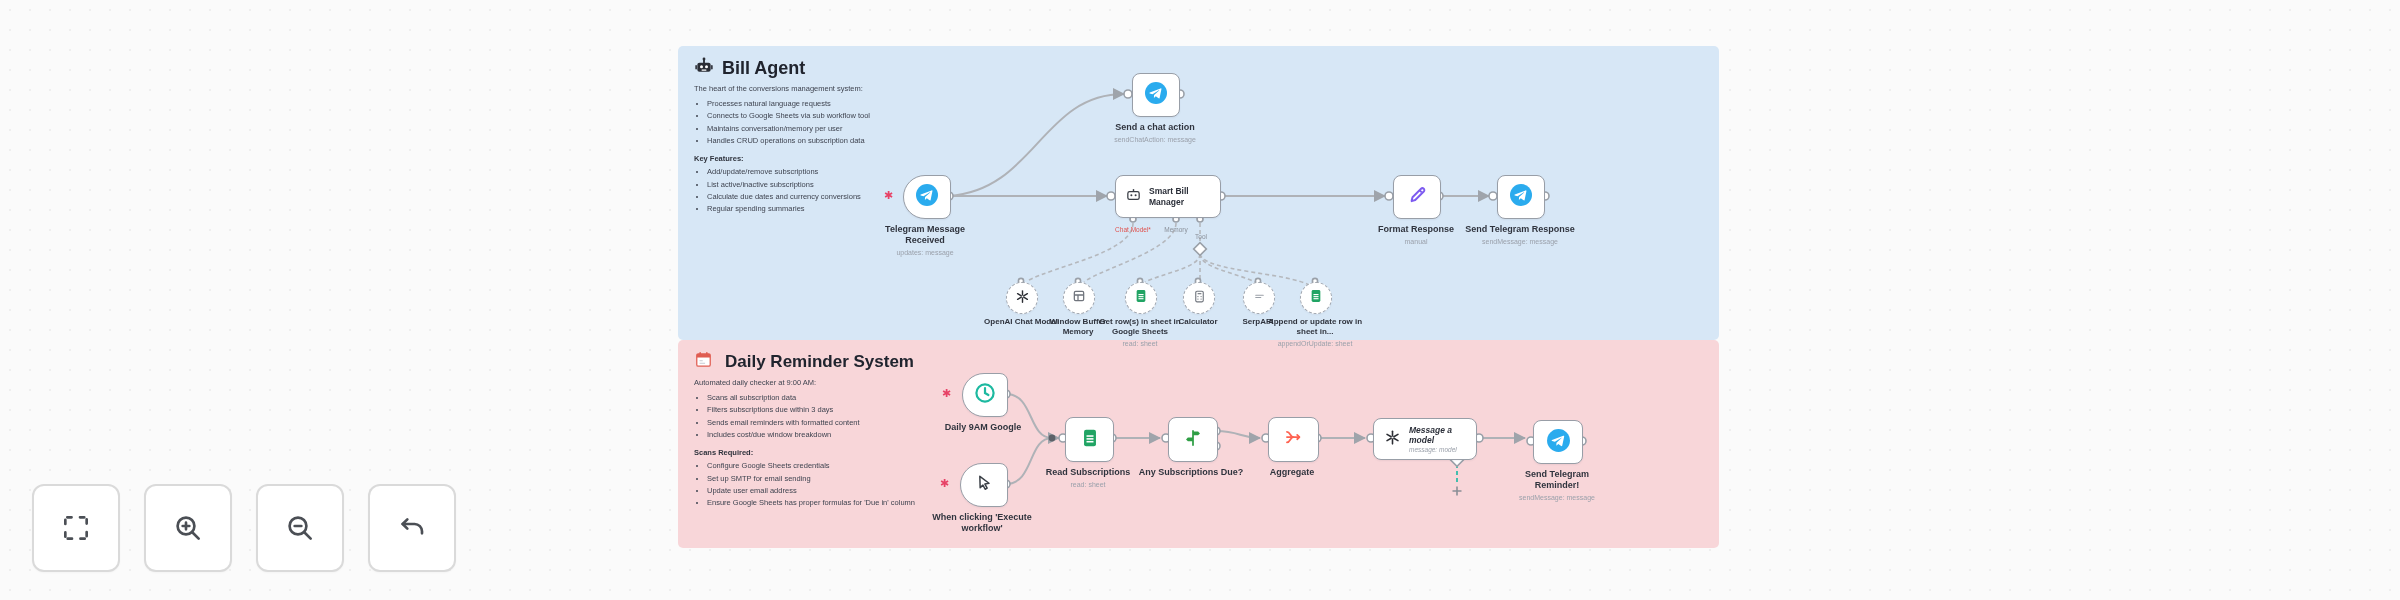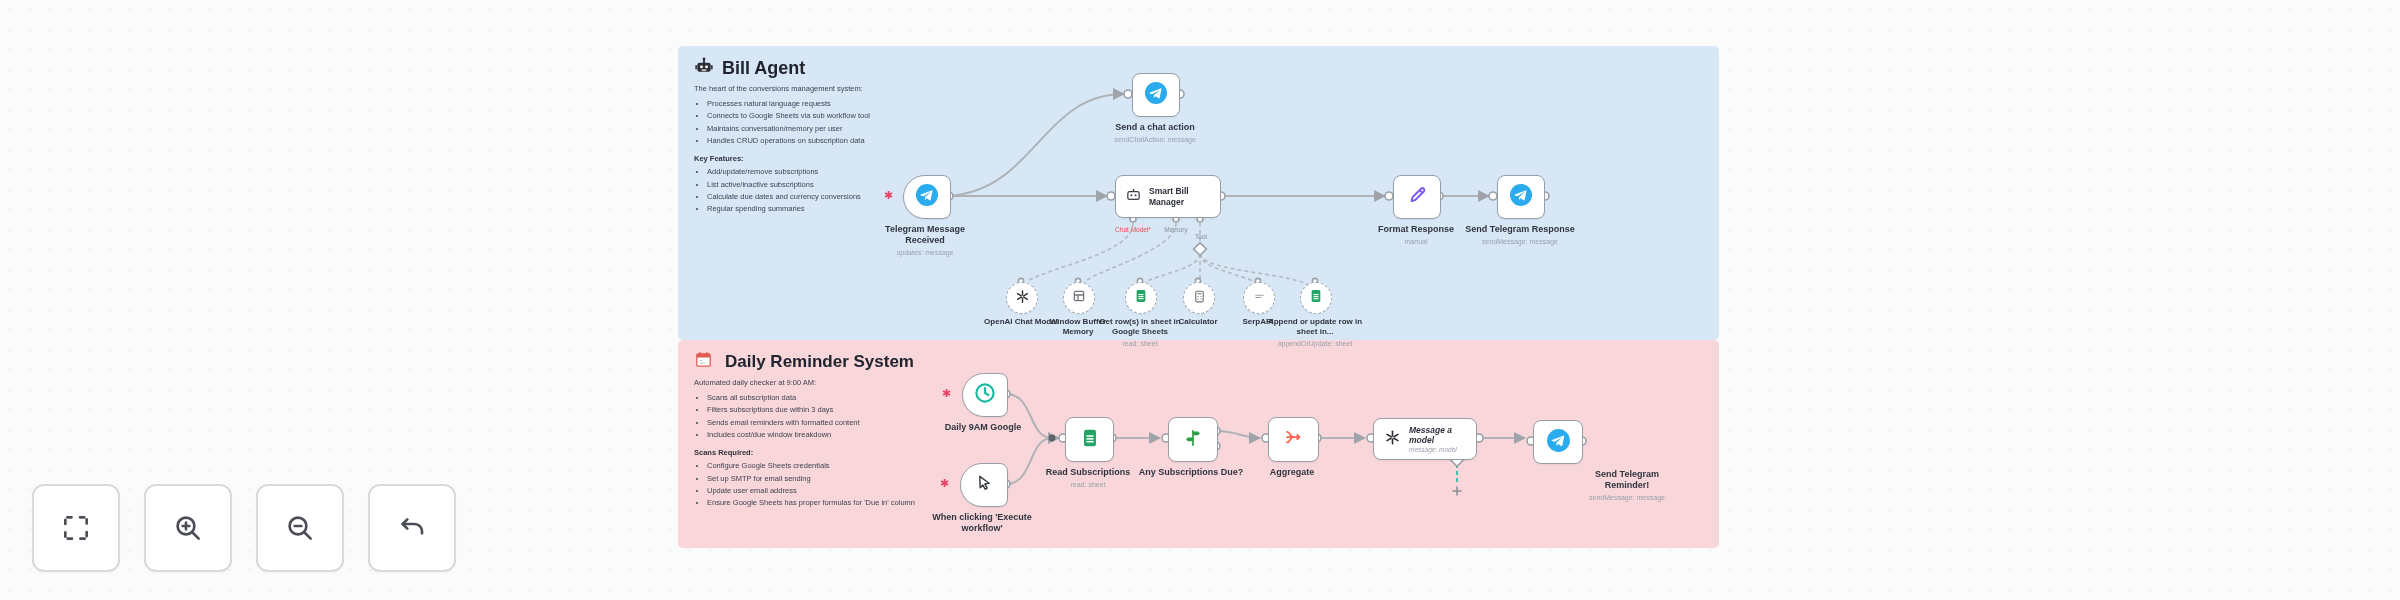--- a/index.html
+++ b/index.html
@@ -438,21 +438,21 @@
   </div>
 
   <div class="node" style="left:1533px;top:420px;width:48px;height:42px;">
     <span>
       <svg width="25" height="25" viewBox="0 0 24 24">
           <circle cx="12" cy="12" r="11" fill="#2AABEE"></circle>
           <path d="M5.8 11.6l10.8-4.2c.5-.2 1 .1.8.9l-1.8 8.6c-.13.58-.5.72-1 .45l-2.8-2.07-1.35 1.3c-.15.15-.28.28-.57.28l.2-2.8 5.1-4.6c.22-.2-.05-.3-.35-.12l-6.3 3.95-2.7-.85c-.58-.18-.6-.58.07-.84z" fill="#fff"></path>
         </svg>
     </span>
   </div>
-  <div class="nlabel" style="left:1572px;top:469px;width:110px;">
+  <div class="nlabel" style="left:1502px;top:469px;width:110px;">
     <span>Send Telegram Reminder!</span>
     <span class="sub">sendMessage: message</span>
   </div>
 
   <div class="controls">
     <div class="ctrl-btn">
       <span>
         <svg width="32" height="32" viewBox="0 0 24 24" fill="none" stroke="#4b4f55" stroke-width="2" stroke-linecap="round" stroke-dasharray="3.2 2.4">
             <path d="M4 9V5.5A1.5 1.5 0 015.5 4H9"></path>
             <path d="M15 4h3.5A1.5 1.5 0 0120 5.5V9"></path>

